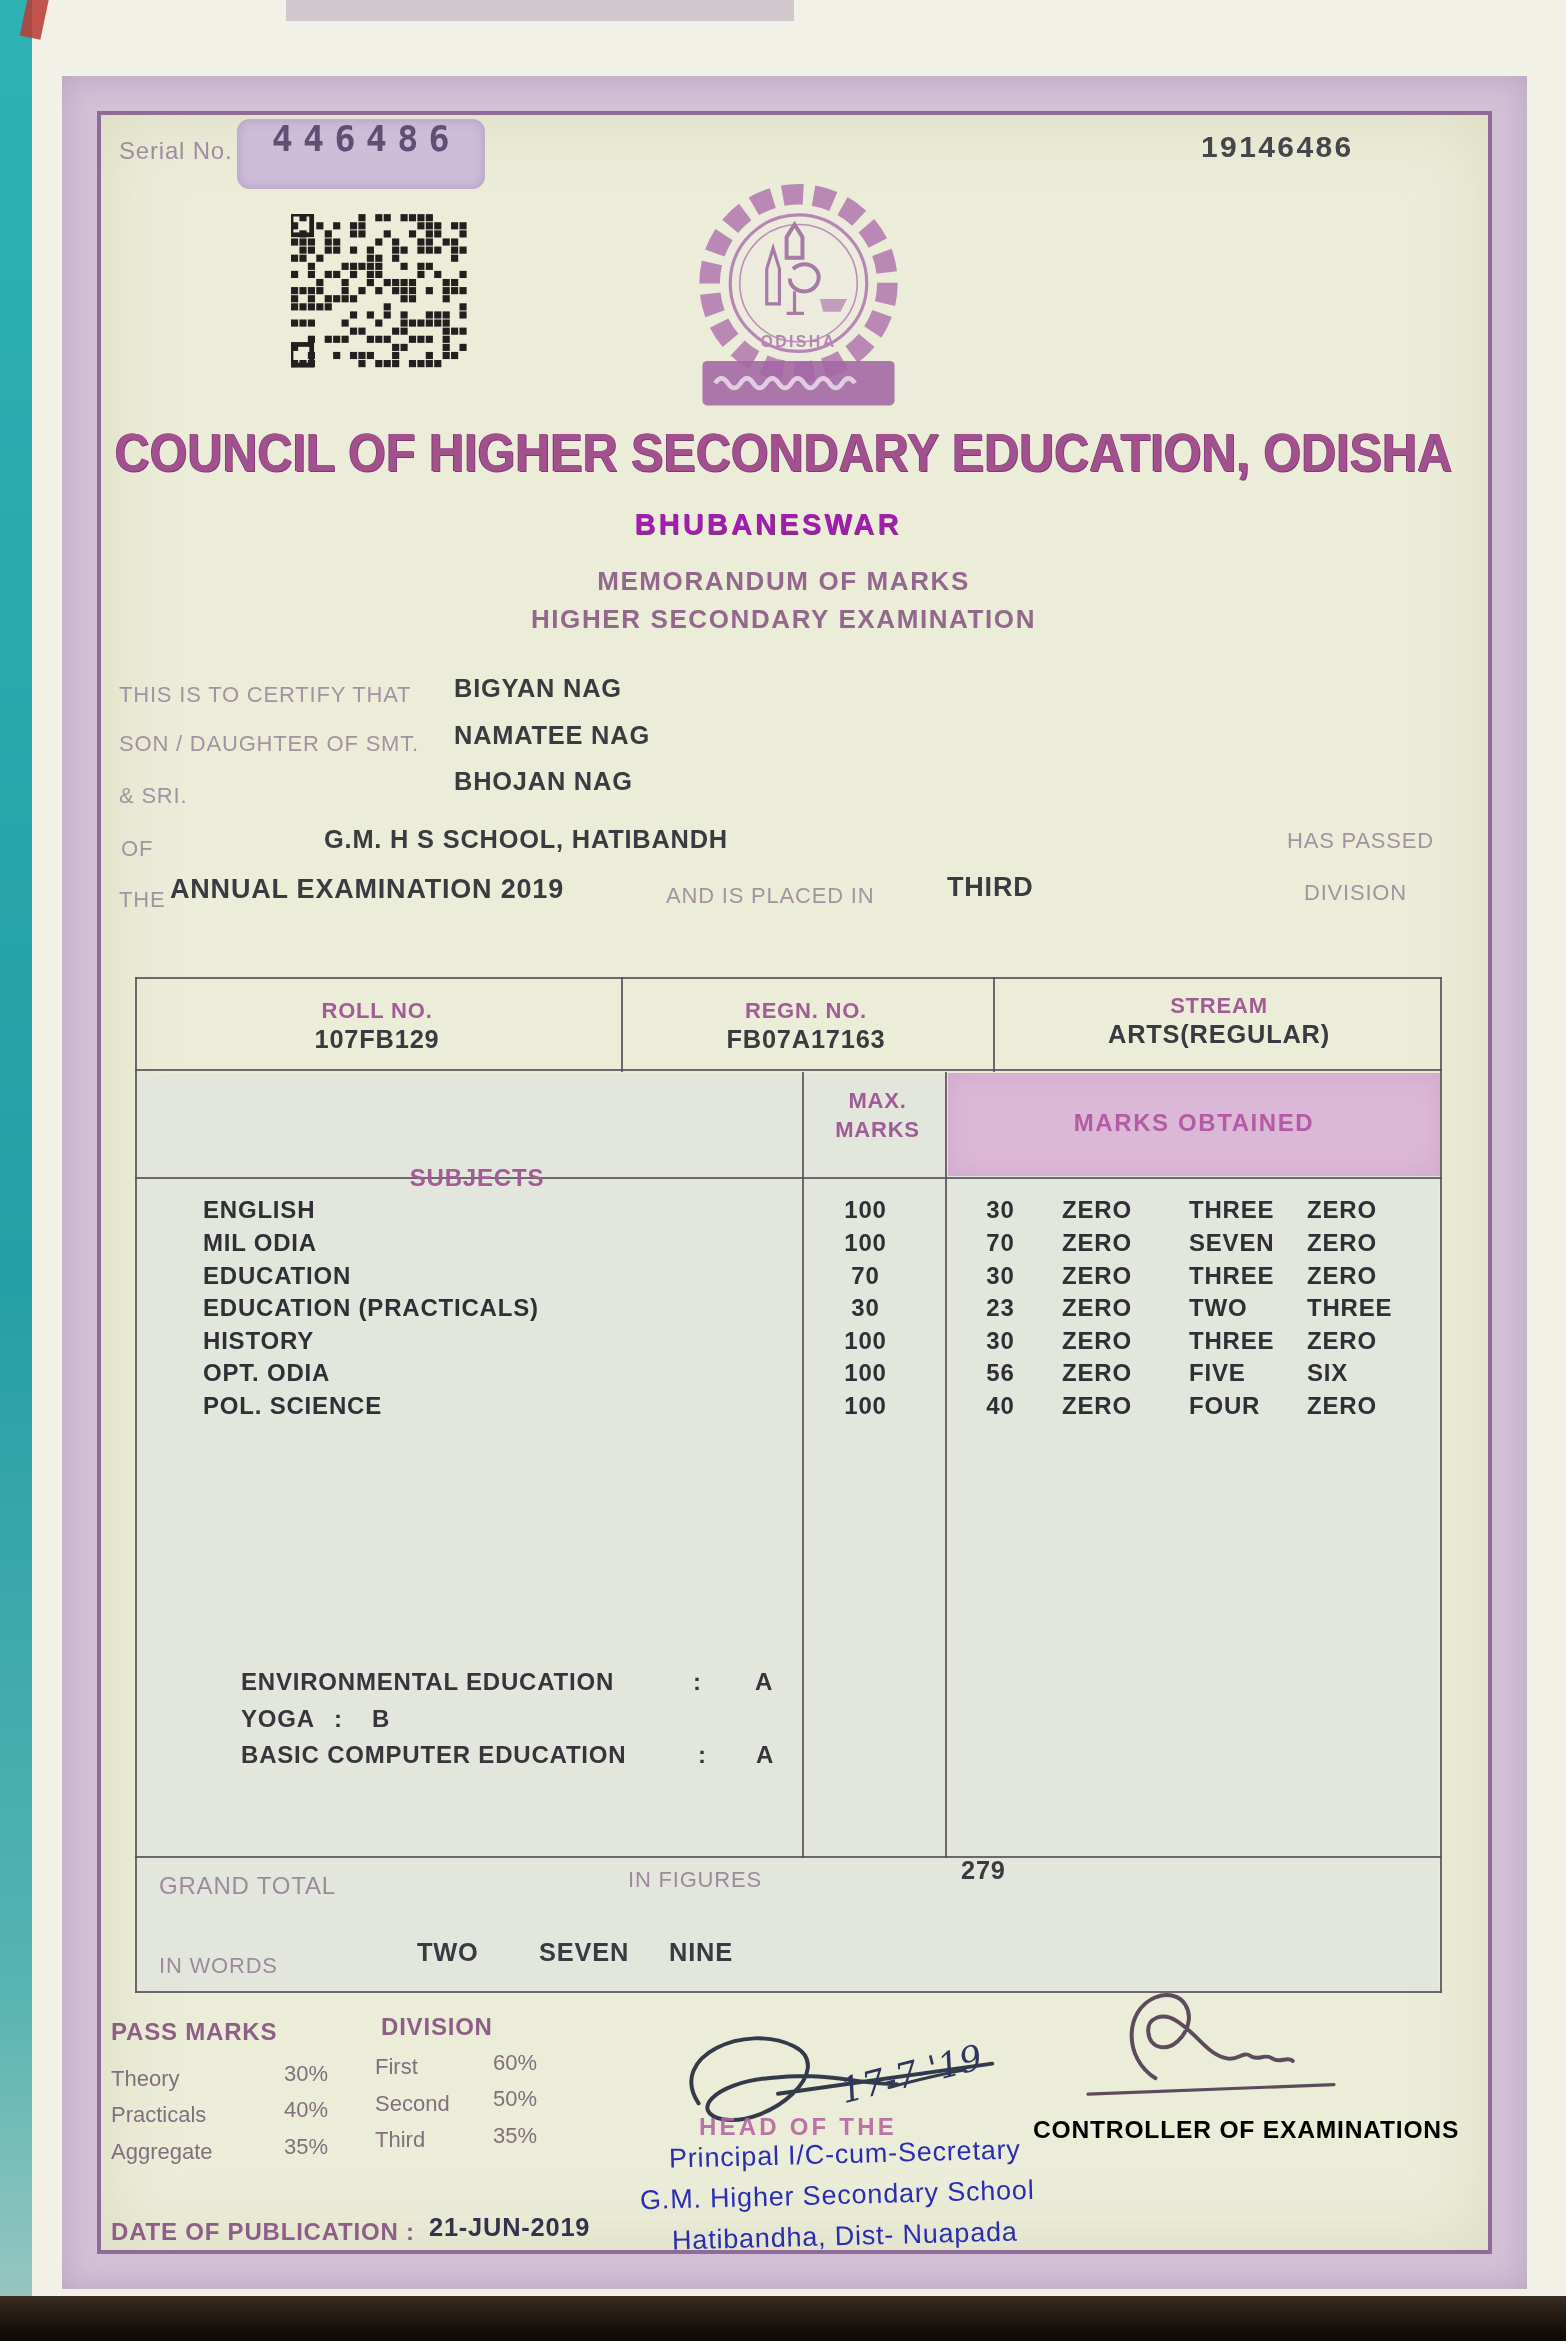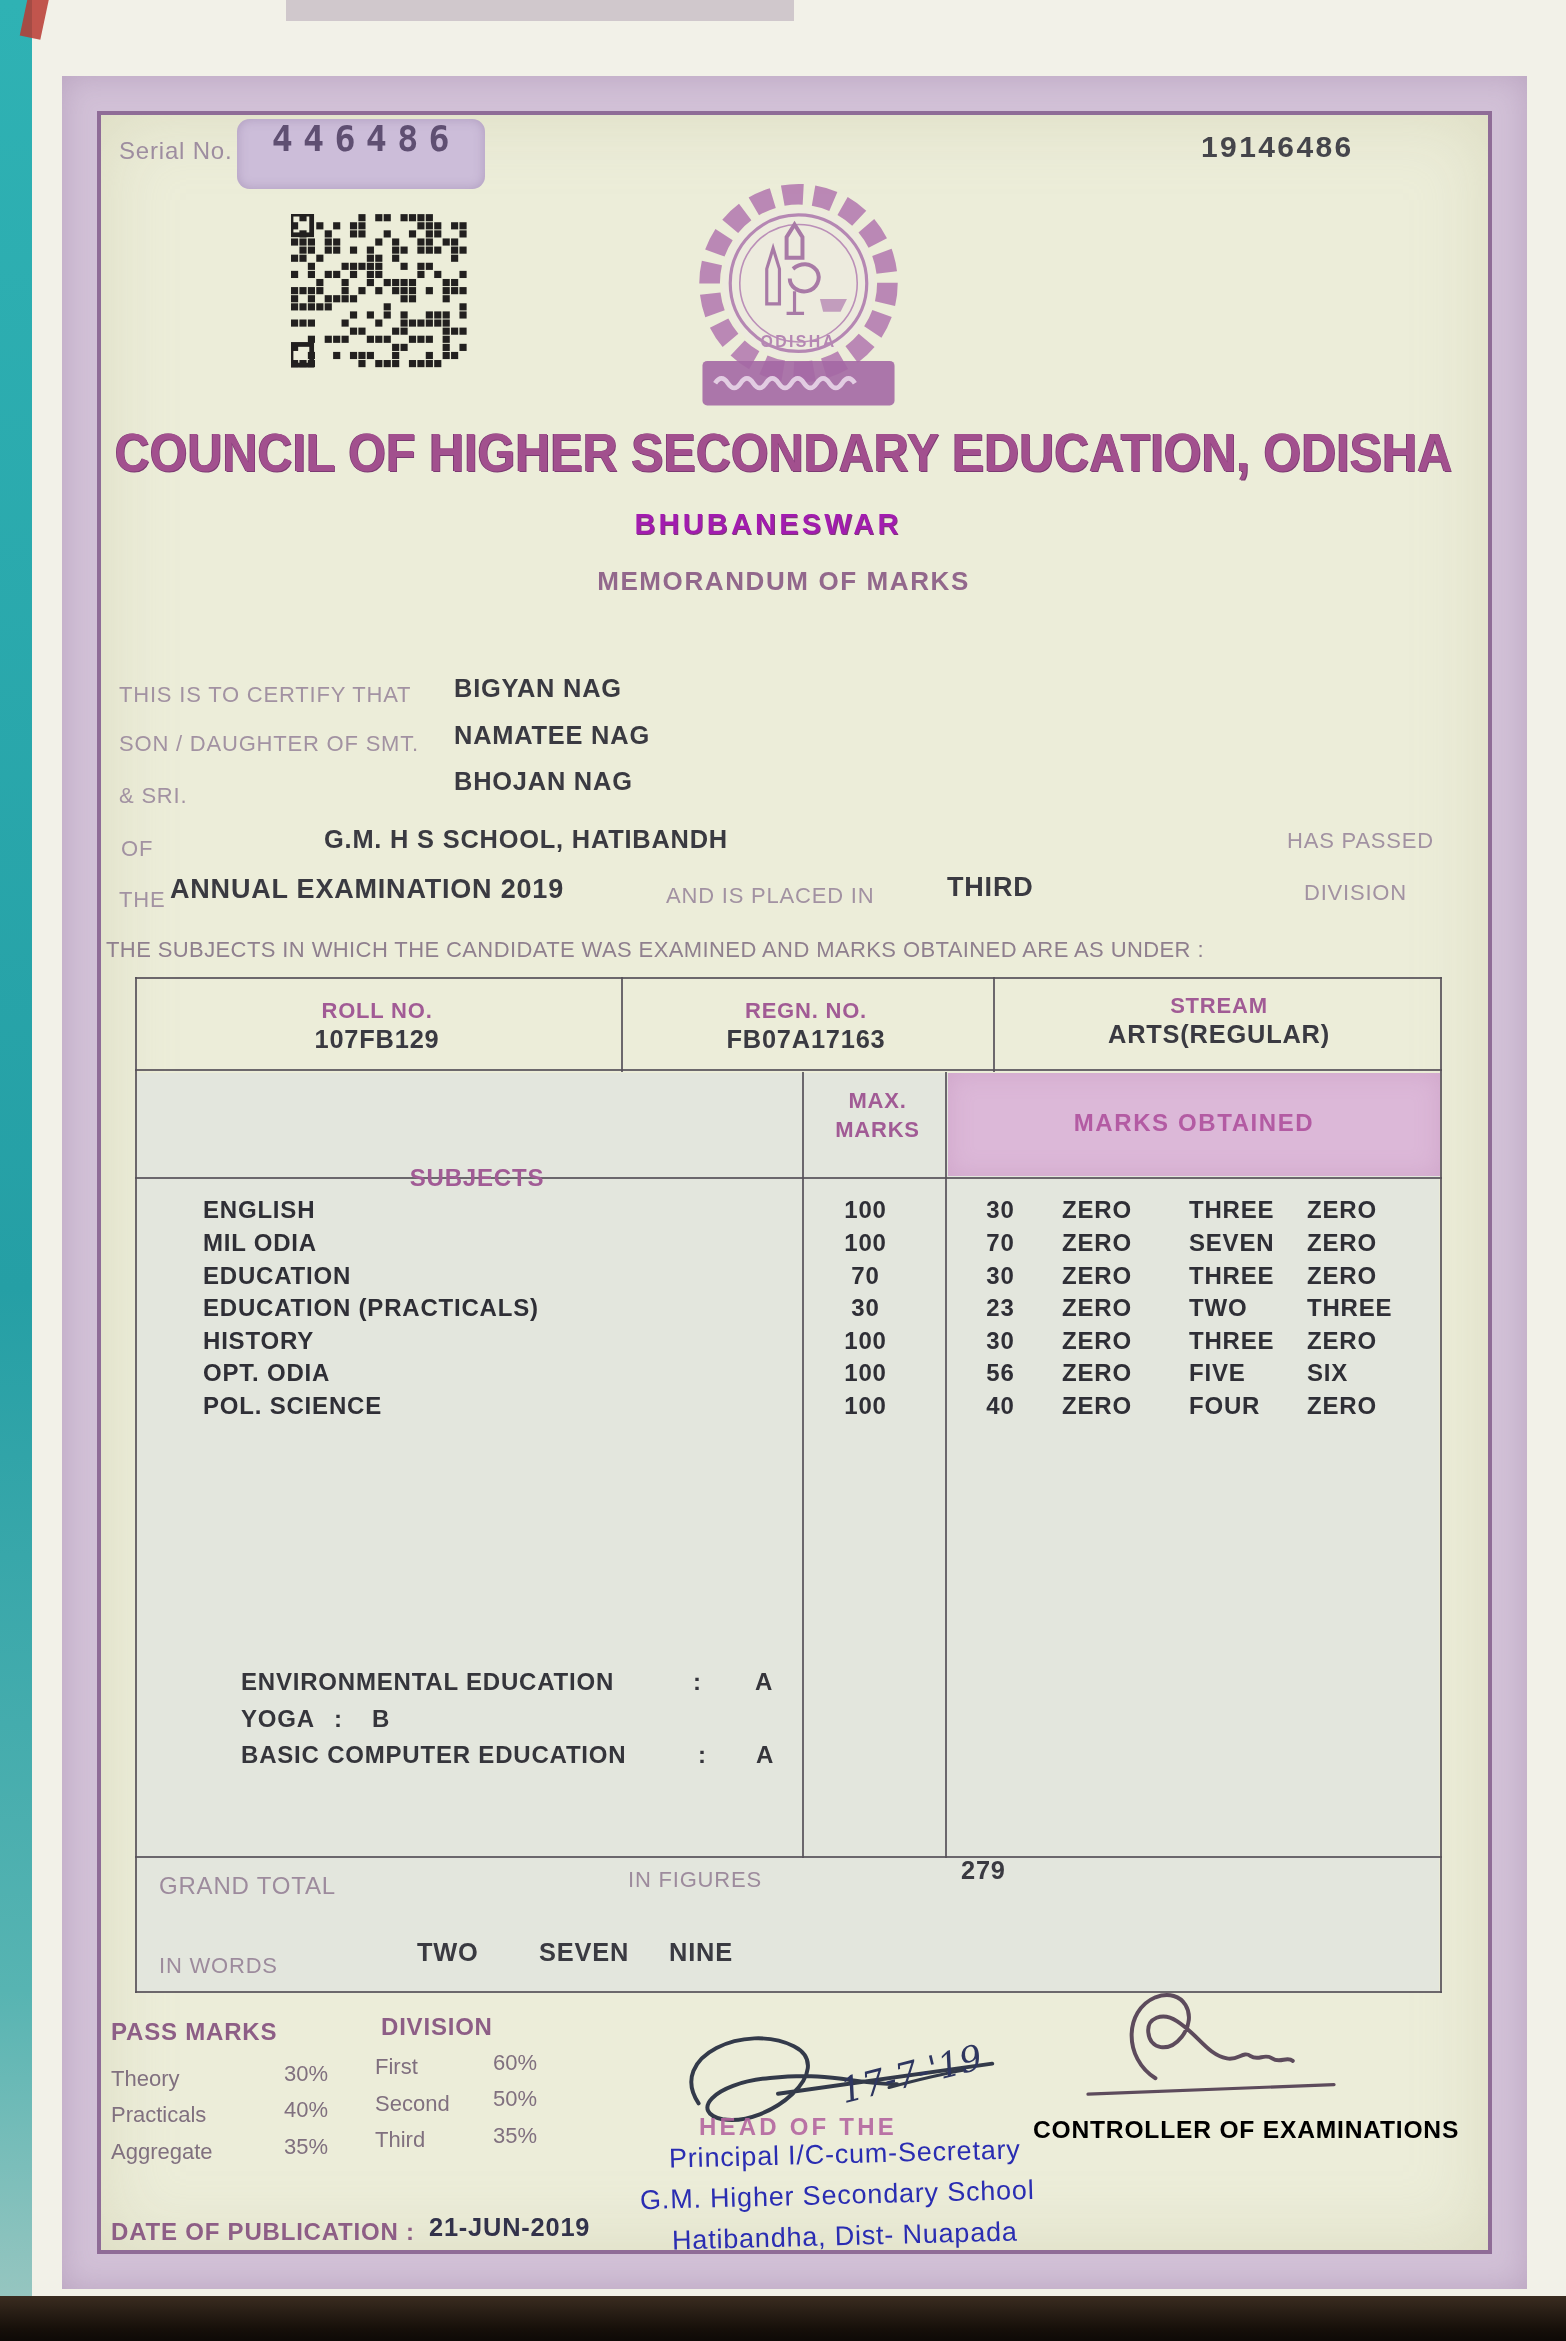--- a/index.html
+++ b/index.html
@@ -268,41 +268,41 @@
       <path d="M138,140 v28 m-10,0 h22" stroke="#a87aa6" stroke-width="4" fill="none"></path>
       <text x="143" y="210" text-anchor="middle" font-family="Liberation Sans, sans-serif" font-size="20" font-weight="bold" fill="#b587b3" letter-spacing="3">ODISHA</text>
       <rect x="22" y="228" width="242" height="56" rx="6" fill="#a468a4" opacity=".9"></rect>
       <path d="M38,256 q8,-12 16,0 q8,12 16,0 q8,-12 16,0 q8,12 16,0 q8,-12 16,0 q8,12 16,0 q8,-12 16,0 q8,12 16,0 q8,-12 16,0 q8,12 16,0 q8,-12 16,0" fill="none" stroke="#e8d6e8" stroke-width="6" opacity=".9"></path>
     </svg>
   </div>
 
   <div class="abs council">COUNCIL OF HIGHER SECONDARY EDUCATION, ODISHA</div>
   <div class="abs city">BHUBANESWAR</div>
   <div class="abs memo">MEMORANDUM OF MARKS</div>
+  <div class="abs exam">HIGHER SECONDARY EXAMINATION</div>
 
   <div class="abs lbl" style="left:119px;top:682px;">THIS IS TO CERTIFY THAT</div>
   <div class="abs val" style="left:454px;top:674px;">BIGYAN NAG</div>
 
   <div class="abs lbl" style="left:119px;top:731px;">SON / DAUGHTER OF SMT.</div>
   <div class="abs val" style="left:454px;top:721px;">NAMATEE NAG</div>
 
   <div class="abs lbl" style="left:119px;top:783px;">&amp; SRI.</div>
   <div class="abs val" style="left:454px;top:767px;">BHOJAN NAG</div>
 
   <div class="abs lbl" style="left:121px;top:836px;">OF</div>
   <div class="abs val" style="left:324px;top:825px;">G.M. H S SCHOOL, HATIBANDH</div>
   <div class="abs lbl" style="left:1287px;top:828px;">HAS PASSED</div>
 
   <div class="abs lbl" style="left:119px;top:887px;">THE</div>
   <div class="abs val" style="left:170px;top:874px;font-size:27px;">ANNUAL EXAMINATION 2019</div>
   <div class="abs lbl" style="left:666px;top:883px;">AND IS PLACED IN</div>
   <div class="abs val" style="left:947px;top:872px;font-size:27px;">THIRD</div>
   <div class="abs lbl" style="left:1304px;top:880px;">DIVISION</div>
 
-  <div class="abs" style="left:106px;top:937px;font-size:22px;color:#8f7f8e;letter-spacing:0.4px;">THE SUBJECTS IN WHICH THE CANDIDATE WAS EXAMINED AND MARKS OBTAINED ARE AS UNDER :</div>
 
   <div class="abs body-bg"></div>
   <div class="abs pink-band"></div>
 
   <div class="abs tl" style="left:135px;top:977px;width:1307px;height:2.4px;"></div>
   <div class="abs tl" style="left:135px;top:1069px;width:1307px;height:2.4px;"></div>
   <div class="abs tl" style="left:135px;top:1177px;width:1307px;height:2.4px;"></div>
   <div class="abs tl" style="left:135px;top:1856px;width:1307px;height:2.4px;"></div>
   <div class="abs tl" style="left:135px;top:1991px;width:1307px;height:2.4px;"></div>
   <div class="abs tl" style="left:135px;top:977px;width:2.4px;height:1016px;"></div>

